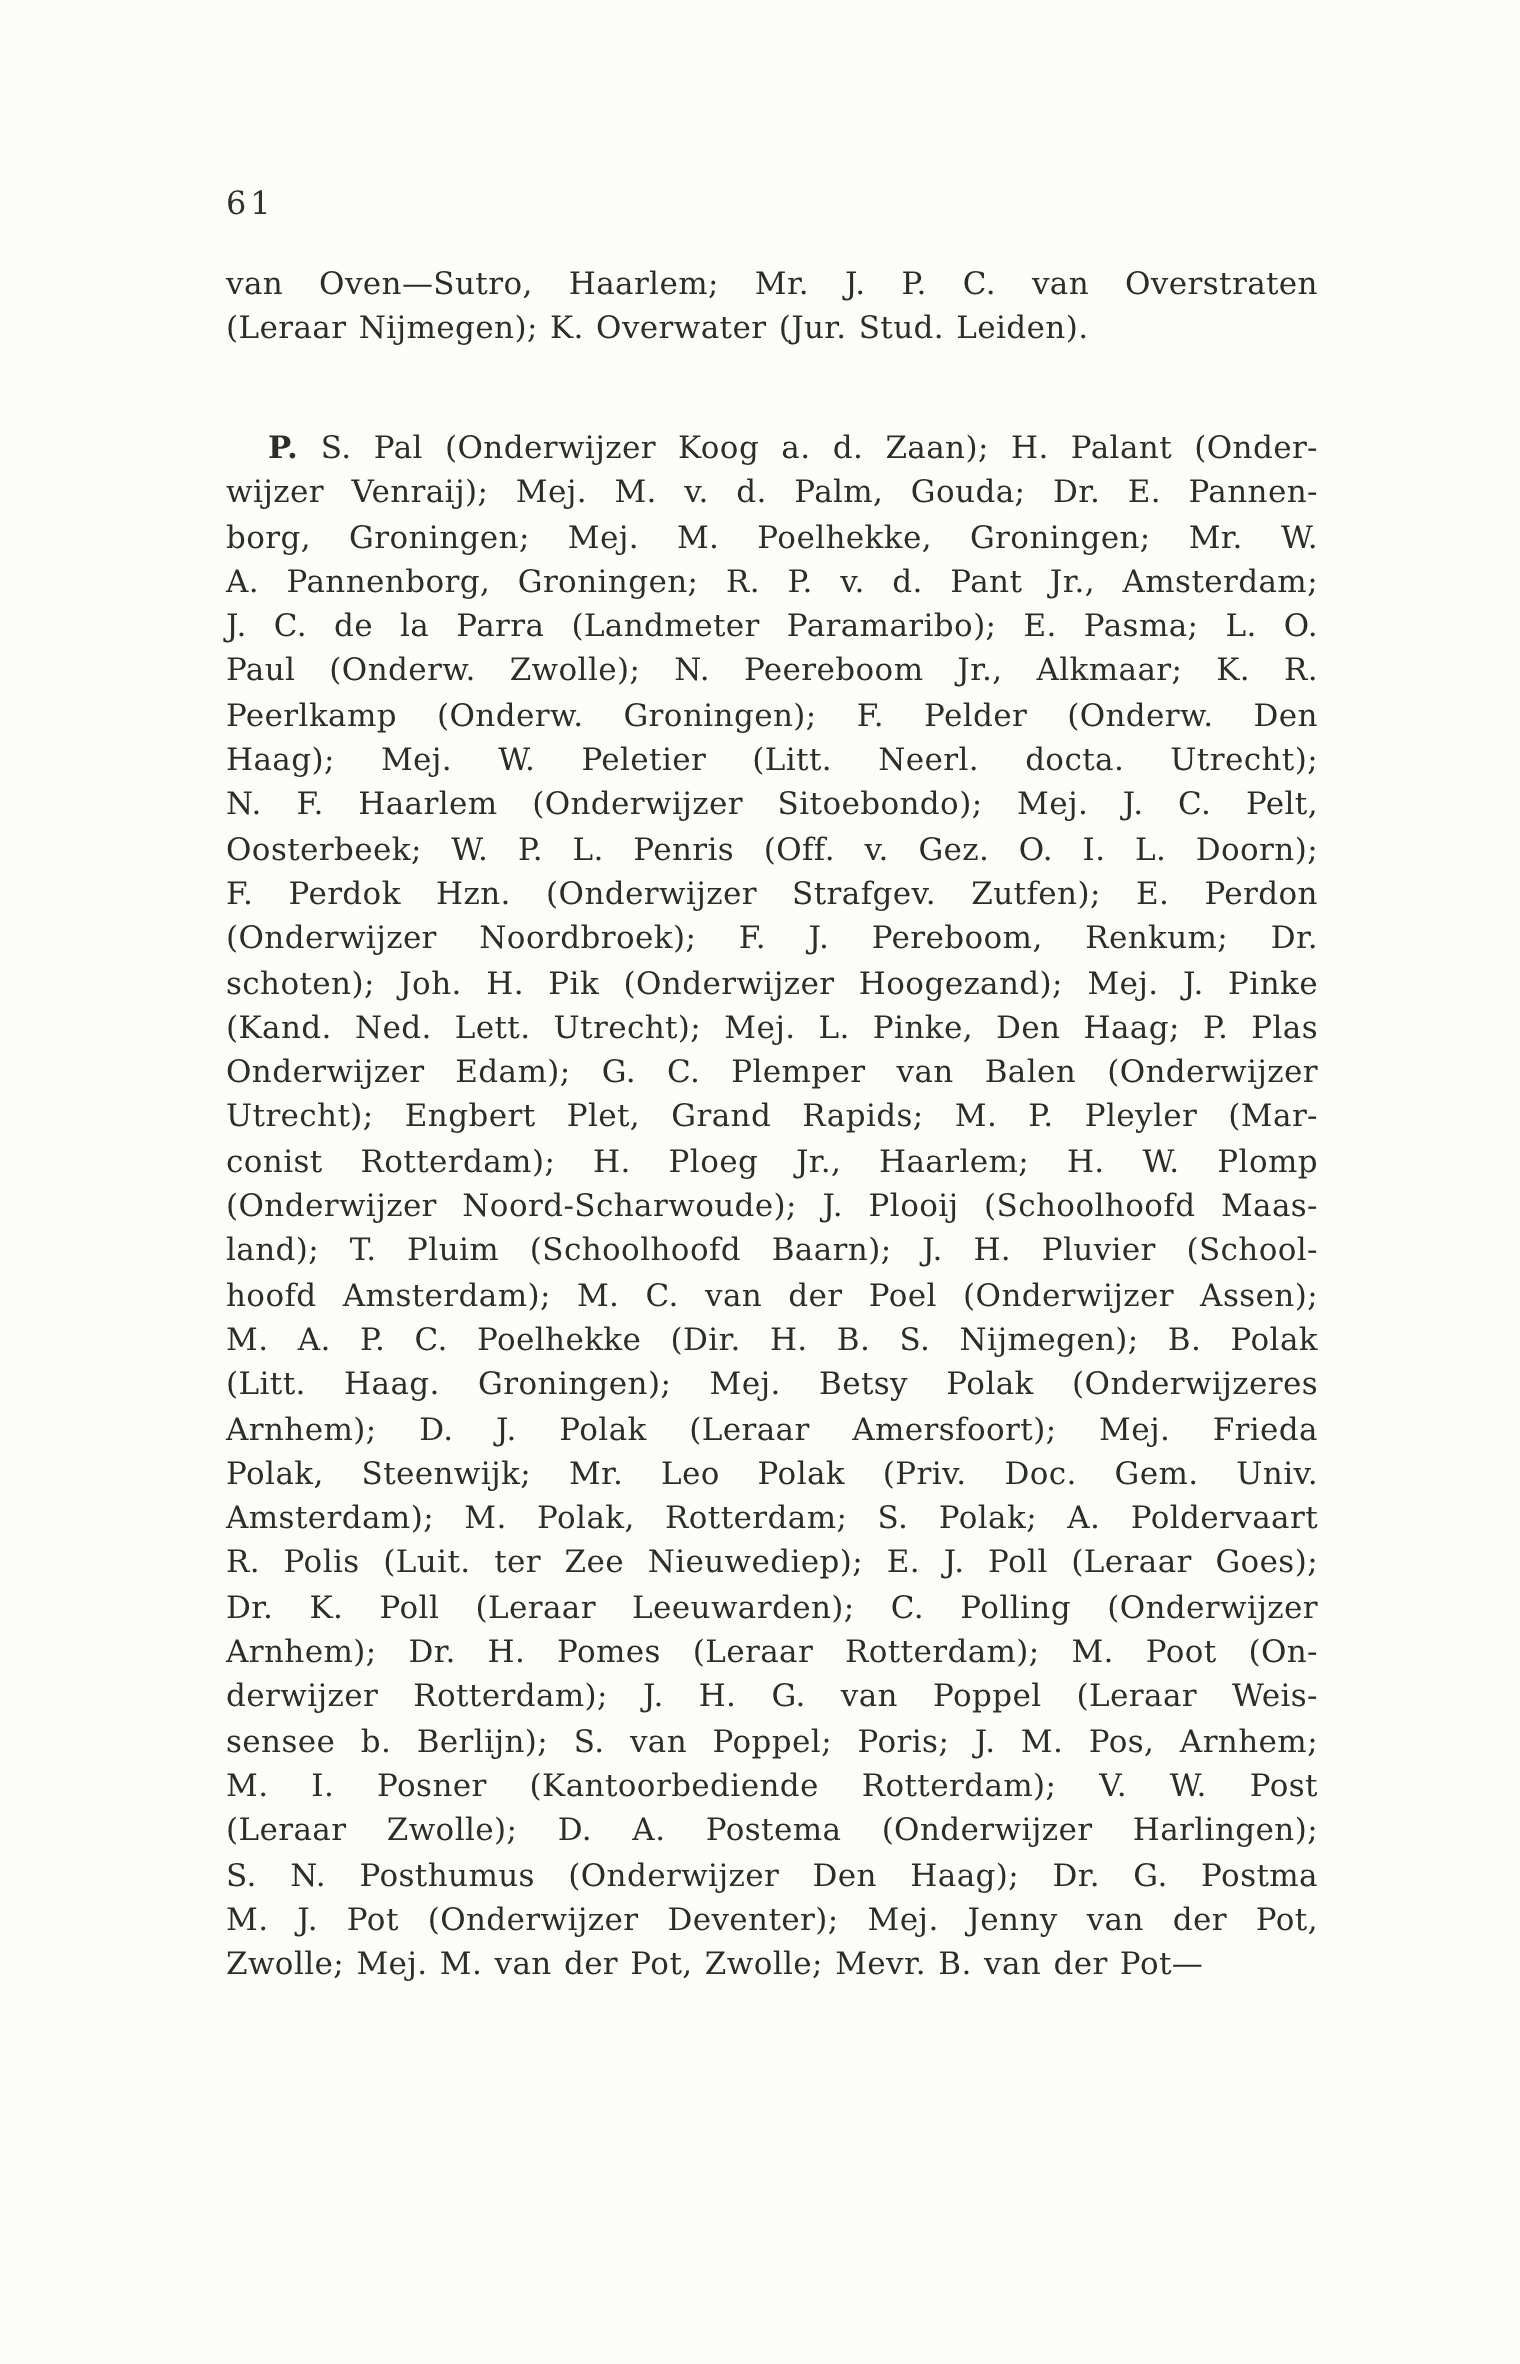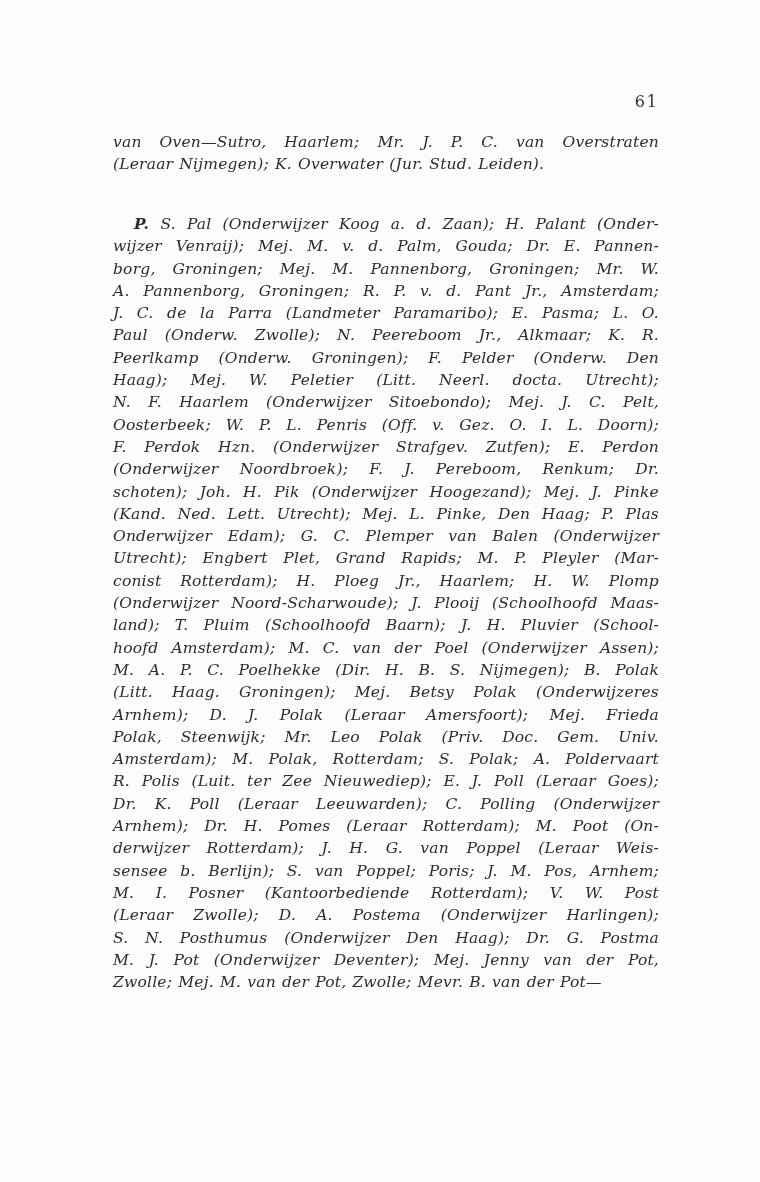--- a/index.html
+++ b/index.html
@@ -14,34 +14,33 @@
     background: #fcfcfa;
     font-family: "DejaVu Serif", "Liberation Serif", serif;
     color: #2e2c29;
     overflow: hidden;
   }
   .pageno {
     position: absolute;
     top: 92px;
     left: 113px;
     width: 546px;
-    text-align: right;
+    text-align: left;
     font-size: 16px;
     letter-spacing: 2px;
     color: #34322f;
   }
   .para {
     position: absolute;
     left: 113px;
     width: 546px;
     font-size: 15.5px;
     line-height: 22.3px;
     letter-spacing: 0.2px;
     word-spacing: 1px;
-    font-style: italic;
   }
   .para-1 { top: 131px; }
   .para-2 { top: 213px; }
   .line {
     text-align: justify;
     text-align-last: justify;
     height: 22.3px;
   }
   .line.last {
     text-align-last: left;
@@ -61,21 +60,21 @@
   <div class="pageno">61</div>
 
   <div class="para para-1">
       <div class="line">van Oven—Sutro, Haarlem; Mr. J. P. C. van Overstraten</div>
       <div class="line last">(Leraar Nijmegen); K. Overwater (Jur. Stud. Leiden).</div>
     </div>
 
   <div class="para para-2">
       <div class="line indent"><b>P.</b> S. Pal (Onderwijzer Koog a. d. Zaan); H. Palant (Onder-</div>
       <div class="line">wijzer Venraij); Mej. M. v. d. Palm, Gouda; Dr. E. Pannen-</div>
-      <div class="line">borg, Groningen; Mej. M. Pannenborg, Groningen; Mr. W.</div>
+      <div class="line">borg, Groningen; Mej. M. Poelhekke, Groningen; Mr. W.</div>
       <div class="line">A. Pannenborg, Groningen; R. P. v. d. Pant Jr., Amsterdam;</div>
       <div class="line">J. C. de la Parra (Landmeter Paramaribo); E. Pasma; L. O.</div>
       <div class="line">Paul (Onderw. Zwolle); N. Peereboom Jr., Alkmaar; K. R.</div>
       <div class="line">Peerlkamp (Onderw. Groningen); F. Pelder (Onderw. Den</div>
       <div class="line">Haag); Mej. W. Peletier (Litt. Neerl. docta. Utrecht);</div>
       <div class="line">N. F. Haarlem (Onderwijzer Sitoebondo); Mej. J. C. Pelt,</div>
       <div class="line">Oosterbeek; W. P. L. Penris (Off. v. Gez. O. I. L. Doorn);</div>
       <div class="line">F. Perdok Hzn. (Onderwijzer Strafgev. Zutfen); E. Perdon</div>
       <div class="line">(Onderwijzer Noordbroek); F. J. Pereboom, Renkum; Dr.</div>
       <div class="line">schoten); Joh. H. Pik (Onderwijzer Hoogezand); Mej. J. Pinke</div>

